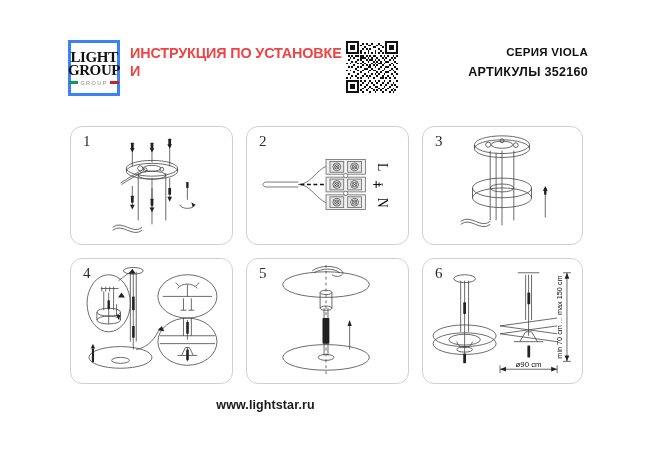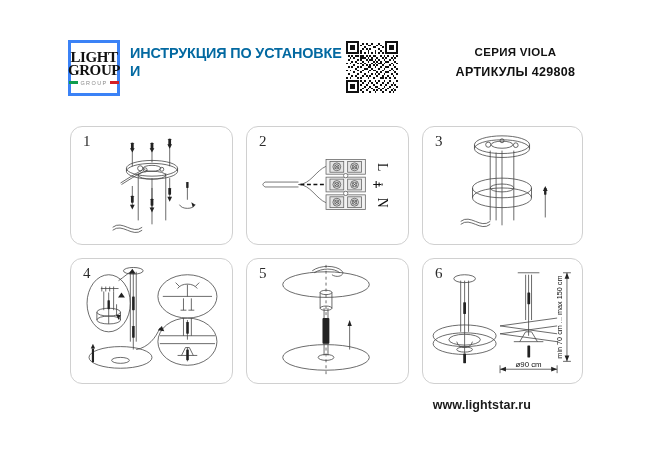--- a/index.html
+++ b/index.html
@@ -22,28 +22,28 @@
     font-size:15px;line-height:13px;letter-spacing:-0.4px;color:#111;
   }
   .logo-group-row{display:flex;align-items:center;gap:2px;margin-top:3px;}
   .flag-g{width:9px;height:2.5px;background:#0f9d4f;}
   .flag-r{width:9px;height:2.5px;background:#d21f26;}
   .logo-group-txt{font-size:5.5px;letter-spacing:1.4px;color:#8a8a8a;}
 
   .head-title{
     position:absolute;left:62px;top:6px;width:222px;
     font-size:14.4px;font-weight:bold;line-height:18px;
-    letter-spacing:-0.15px;color:#0369a1;text-transform:uppercase;
+    letter-spacing:-0.15px;color:#ef4444;text-transform:uppercase;
   }
   .qr{
     position:absolute;left:278px;top:3px;width:52px;height:52px;
   }
   .qr svg{display:block;}
   .head-right{
-    position:absolute;left:375px;top:8px;width:145px;text-align:center;
+    position:absolute;left:375px;top:8px;width:145px;text-align:right;
   }
   .head-series{font-size:11.5px;font-weight:bold;letter-spacing:.3px;color:#111;}
   .head-art{font-size:12.5px;font-weight:bold;letter-spacing:.3px;color:#111;margin-top:7px;}
 
   
   .grid{position:absolute;left:70px;top:126px;width:513px;height:258px;}
   .panel{
     position:absolute;border:1px solid #d0d0d0;border-radius:12px;
     background:#fff;box-sizing:border-box;overflow:hidden;
   }
@@ -54,21 +54,21 @@
   .p5{left:176px;top:132px;width:163px;height:126px;}
   .p6{left:352px;top:132px;width:161px;height:126px;}
   .pnum{
     position:absolute;left:12px;top:6px;font-size:15px;
     font-family:"Liberation Serif",serif;color:#2b2b2b;
   }
   .art{position:absolute;left:0;top:0;width:100%;height:100%;}
 
   
   .footer{
-    position:absolute;left:0;top:398px;width:531px;text-align:right;
+    position:absolute;left:0;top:398px;width:531px;text-align:center;
     font-size:12.5px;font-weight:bold;color:#1a1a1a;letter-spacing:.1px;
   }
 </style>
 </head>
 <body>
 
 <div class="sheet">
 
   <div class="header">
 
@@ -311,21 +311,21 @@
           <rect x="16" y="28" width="1" height="1"></rect>
             <rect x="20" y="28" width="1" height="1"></rect>
           <rect x="24" y="28" width="1" height="1"></rect>
             <rect x="26" y="28" width="1" height="1"></rect>
         </g>
       </svg>
     </div>
 
     <div class="head-right">
       <div class="head-series">СЕРИЯ VIOLA</div>
-      <div class="head-art">АРТИКУЛЫ 429808</div>
+      <div class="head-art">АРТИКУЛЫ 352160</div>
     </div>
   </div>
 
   <div class="grid">
 
     <div class="panel p1">
       <div class="pnum">1</div>
       <svg class="art" viewBox="0 0 163 119">
         <g fill="none" stroke="#444" stroke-width="0.8">
 

